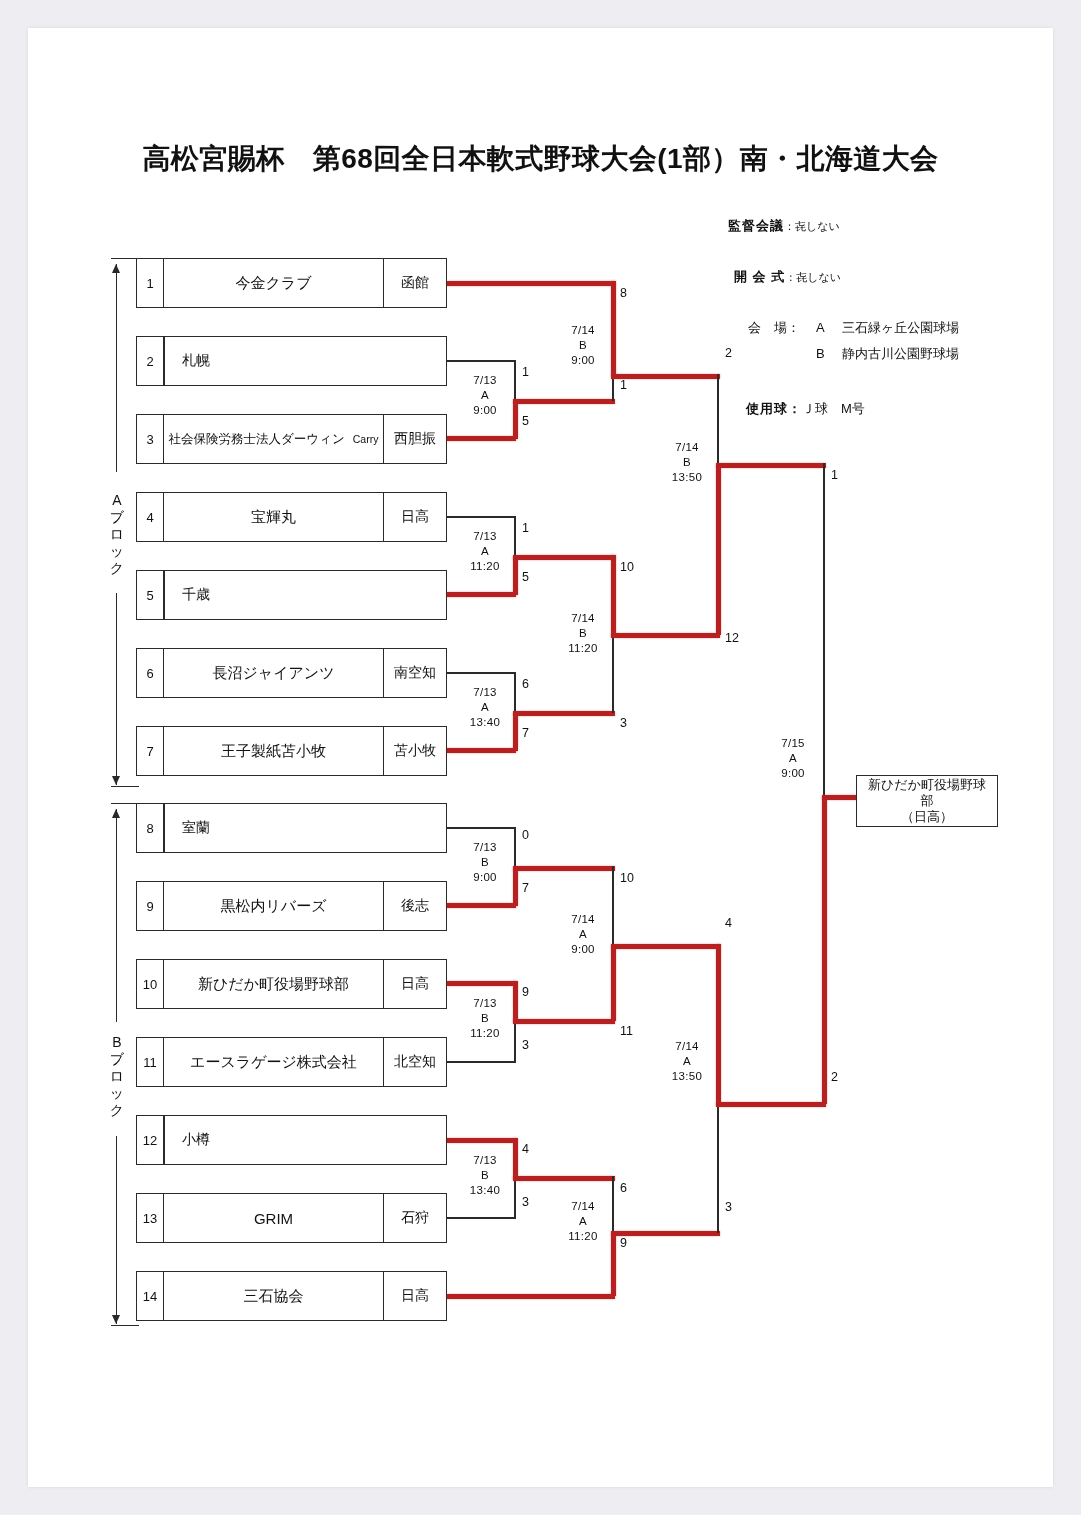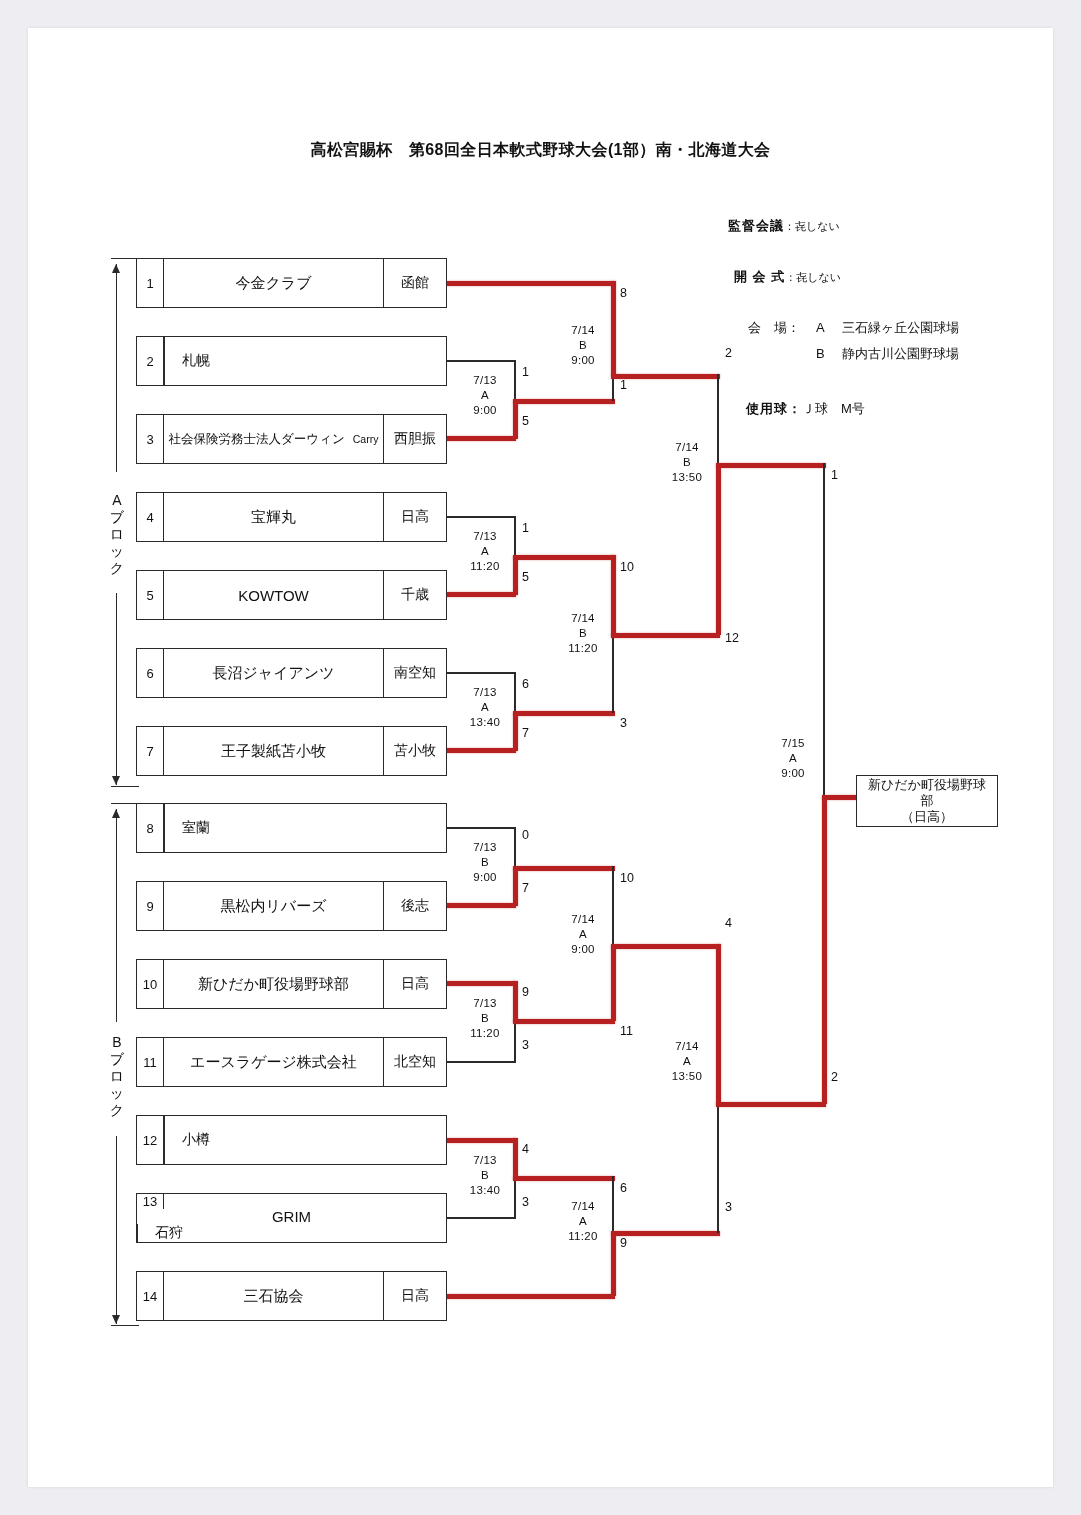--- a/index.html
+++ b/index.html
@@ -14,21 +14,21 @@
     background:#ffffff;
     box-shadow:0 0 3px rgba(0,0,0,.10);
   }
   #sheet{position:absolute;left:0;top:0;width:1025px;height:1459px;}
 
   .abs{position:absolute;}
 
   
   #title{
     left:0;top:112px;width:1025px;text-align:center;
-    font-size:16px;font-weight:bold;color:#111;letter-spacing:.4px;
+    font-size:28px;font-weight:bold;color:#111;letter-spacing:.4px;
     white-space:nowrap;
   }
 
   
   .hdr{font-size:13px;color:#111;white-space:nowrap;}
   .hdr .lab{font-weight:bold;letter-spacing:1px;}
   .hdr .val{font-size:11px;}
   #h-kantoku{left:700px;top:189px;}
   #h-kaikai{left:706px;top:240px;}
   #h-kaijo-lab{left:720px;top:291px;}
@@ -190,23 +190,20 @@
   <div class="abs team" style="left:108px;top:464px;width:311px;">
     <div class="t-no">4</div>
     <div class="t-name">
           <span>宝輝丸</span>
         </div>
     <div class="t-reg">日高</div>
   </div>
 
   <div class="abs team" style="left:108px;top:542px;width:311px;">
     <div class="t-no">5</div>
-    <div class="t-name">
-          <span>KOWTOW</span>
-        </div>
     <div class="t-reg">千歳</div>
   </div>
 
   <div class="abs team" style="left:108px;top:620px;width:311px;">
     <div class="t-no">6</div>
     <div class="t-name">
           <span>長沼ジャイアンツ</span>
         </div>
     <div class="t-reg">南空知</div>
   </div>
@@ -246,21 +243,21 @@
           <span>エースラゲージ株式会社</span>
         </div>
     <div class="t-reg">北空知</div>
   </div>
 
   <div class="abs team" style="left:108px;top:1087px;width:311px;">
     <div class="t-no">12</div>
     <div class="t-reg">小樽</div>
   </div>
 
-  <div class="abs team" style="left:108px;top:1165px;width:311px;flex-direction:column;">
+  <div class="abs team" style="left:108px;top:1165px;width:311px;">
     <div class="t-no">13</div>
     <div class="t-name">
           <span>GRIM</span>
         </div>
     <div class="t-reg">石狩</div>
   </div>
 
   <div class="abs team" style="left:108px;top:1243px;width:311px;">
     <div class="t-no">14</div>
     <div class="t-name">

